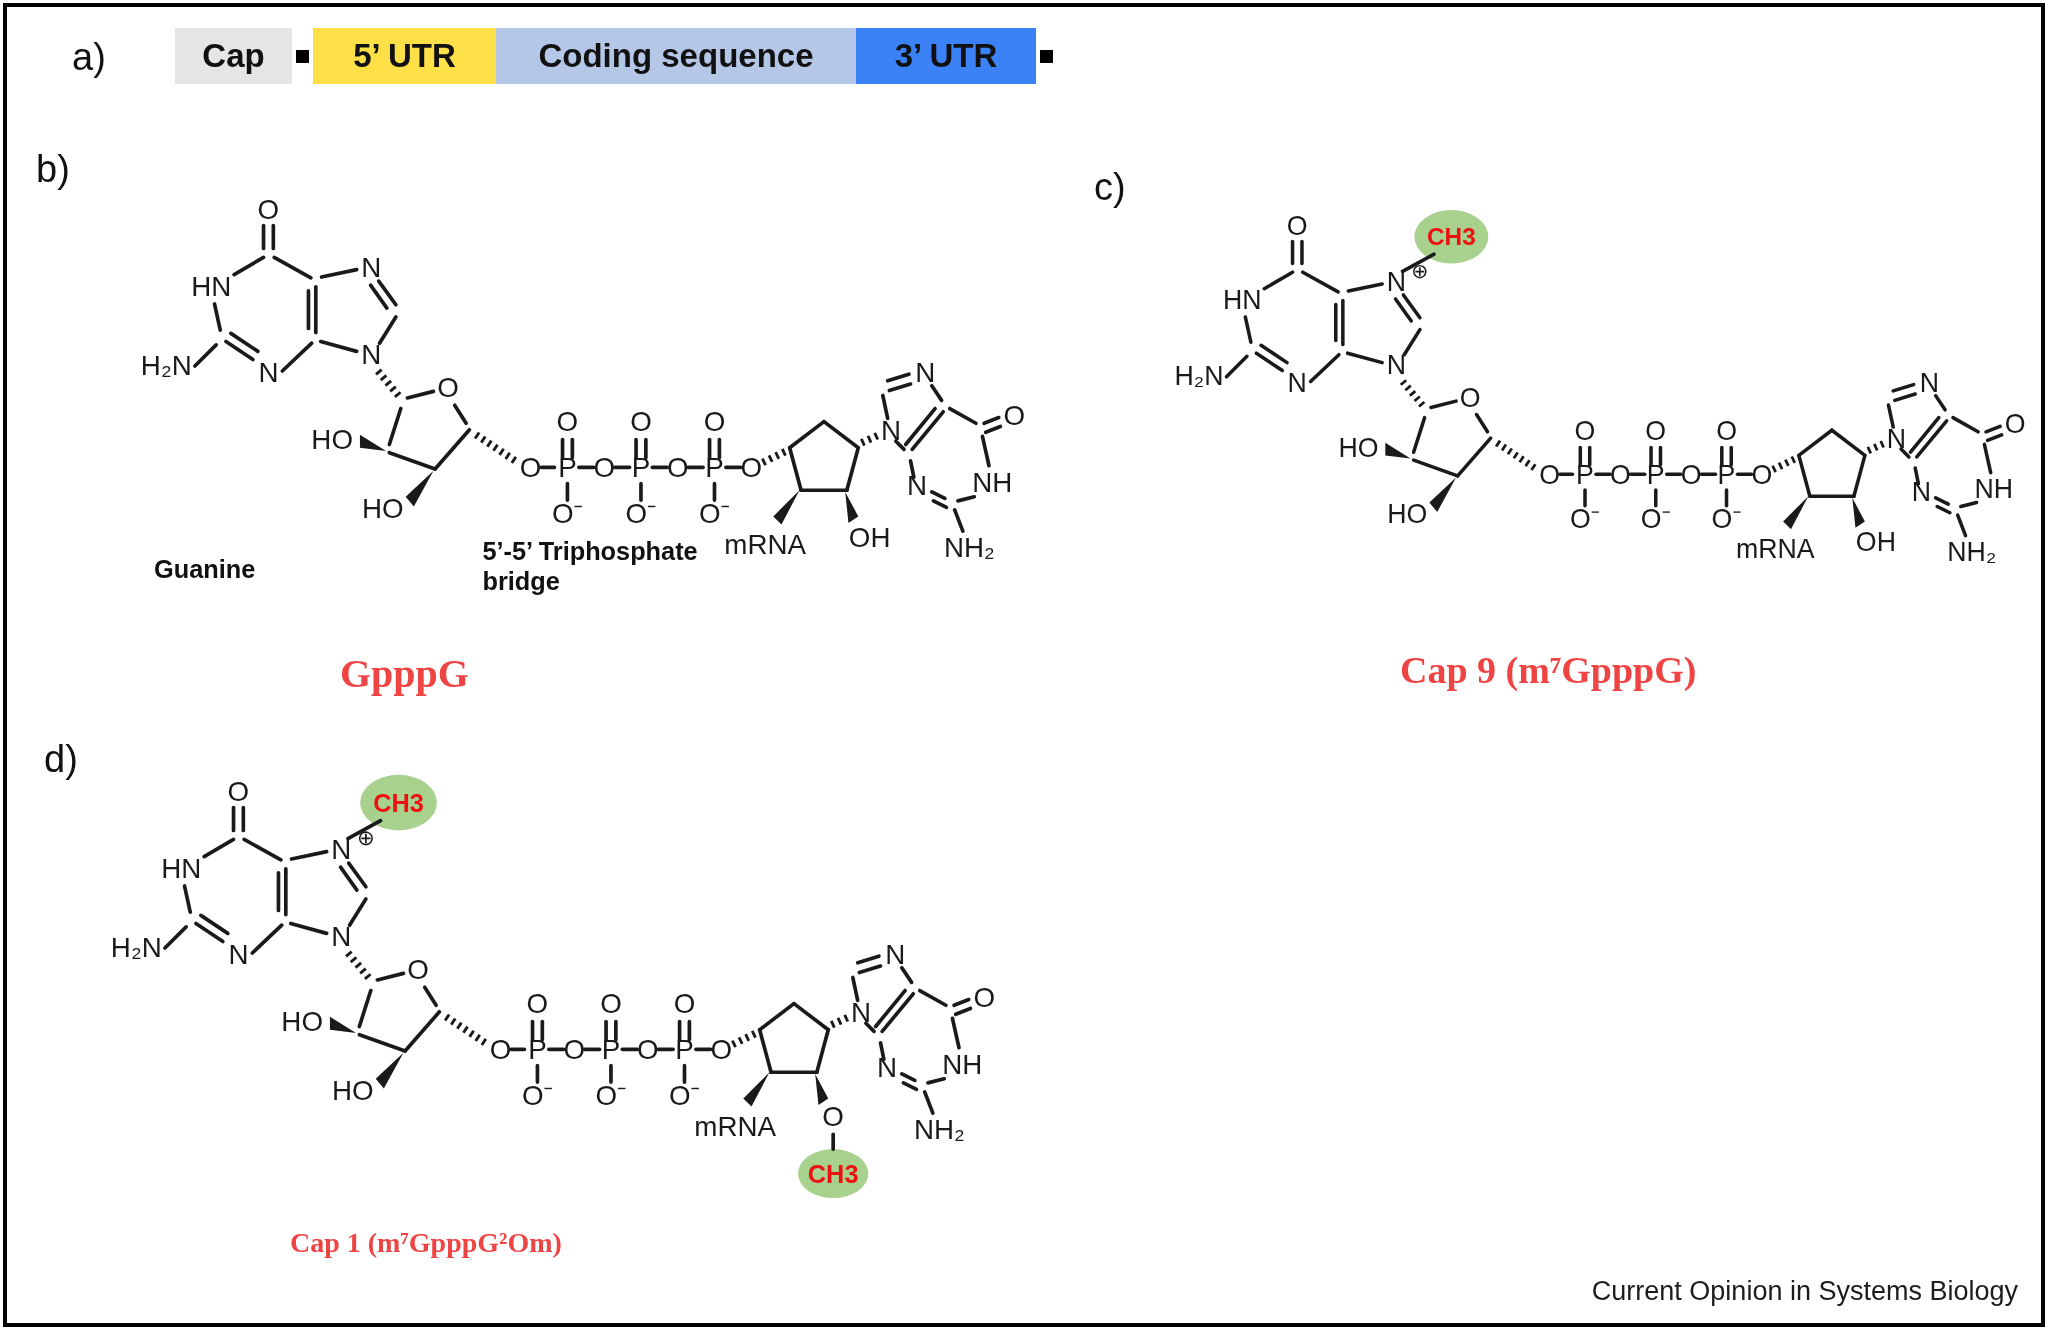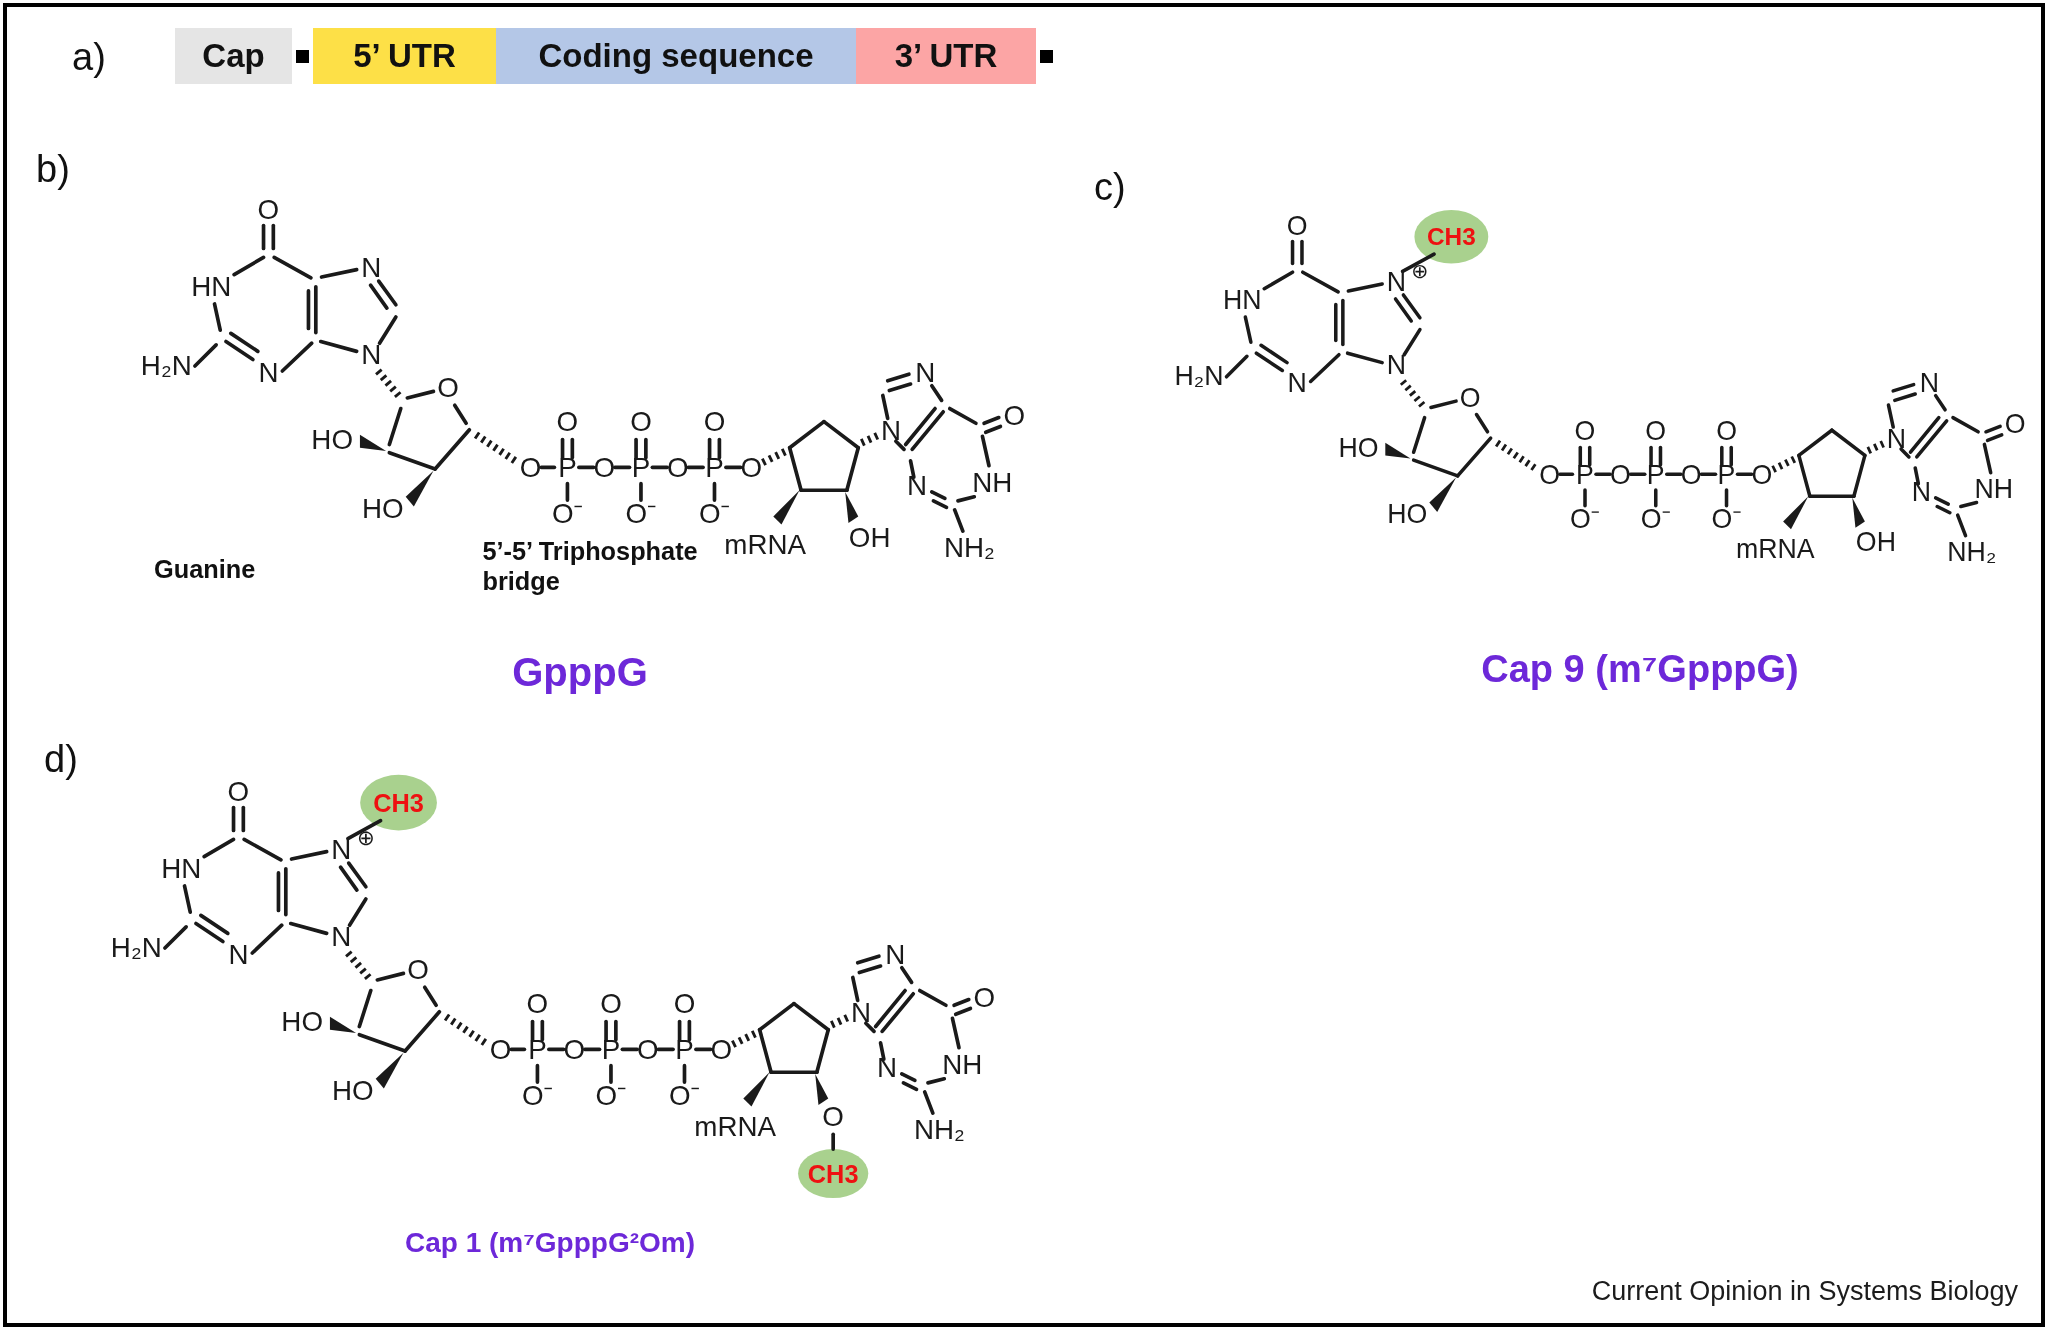--- a/index.html
+++ b/index.html
@@ -16,36 +16,36 @@
   
   svg{position:absolute;overflow:visible;}
   .bond{stroke:#1a1a1a;stroke-width:4.5;stroke-linecap:round;fill:none;}
   .hashb{stroke:#1a1a1a;stroke-width:9;stroke-dasharray:3.5 5.5;stroke-linecap:butt;fill:none;}
   .wedge{fill:#1a1a1a;stroke:none;}
   .atom{font:400 34px "Liberation Sans",sans-serif;fill:#1a1a1a;text-anchor:middle;}
   .atom-sm{font:400 26px "Liberation Sans",sans-serif;fill:#1a1a1a;text-anchor:middle;}
   .ann{font:700 31px "Liberation Sans",sans-serif;fill:#111;}
   .ann-mid{text-anchor:middle;}
   .methyl{font:700 31px "Liberation Sans",sans-serif;text-anchor:middle;}
-  .title{position:absolute;text-align:center;font-weight:700;font-size:40px;color:#6d28d9;}
+  .title{position:absolute;text-align:left;font-weight:700;font-size:40px;color:#ef4444;font-family:Liberation Serif, serif;}
   .journal{position:absolute;right:30px;top:1276px;font-size:27px;font-weight:400;color:#1c1c1c;}
 </style>
 </head>
 <body>
 
 <div id="page">
   <div class="frame"></div>
 
   <div class="panel-label" style="left:72px;top:36px;">a)</div>
   <div class="bar">
     <div class="seg" style="width: 117px; background-color: #e5e5e5;">Cap</div>
     <div class="conn"></div>
     <div class="seg" style="width: 183px; background-color: #fde047;">5’ UTR</div>
     <div class="seg" style="width: 360px; background-color: rgb(180, 199, 231);">Coding sequence</div>
-    <div class="seg" style="width: 180px; background-color: #fca5a5;">3’ UTR</div>
+    <div class="seg" style="width: 180px; background-color: #3b82f6;">3’ UTR</div>
     <div class="conn"></div>
   </div>
 
   <div class="panel-label" style="left:36px;top:148px;">b)</div>
 
   <svg style="left:82px;top:170px;" width="948" height="482" viewBox="0 0 1160 590">
 
     <g>
       <text class="atom" x="228" y="60">O</text>
       <line class="bond" x1="222" y1="68" x2="222" y2="96"></line>

